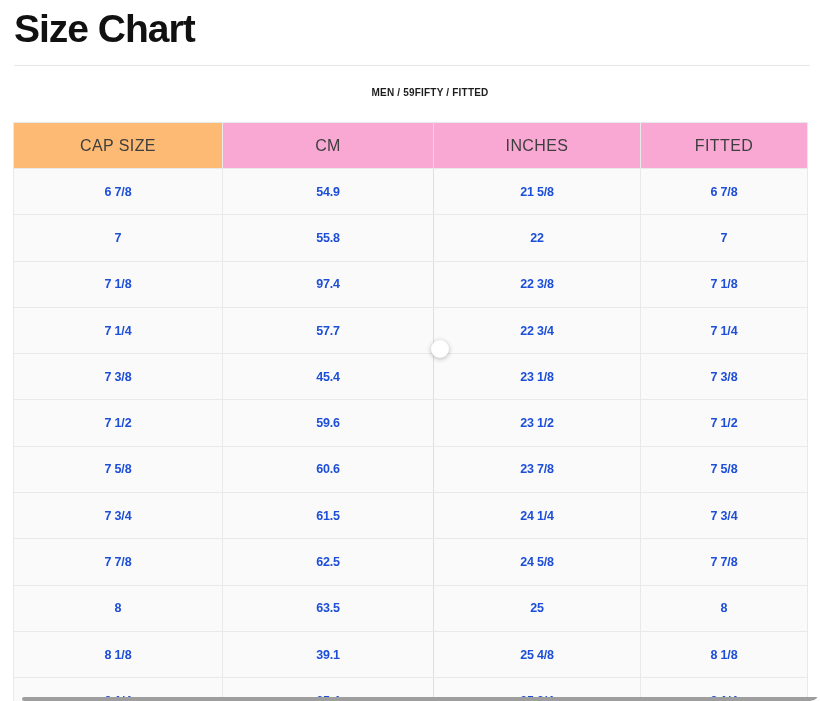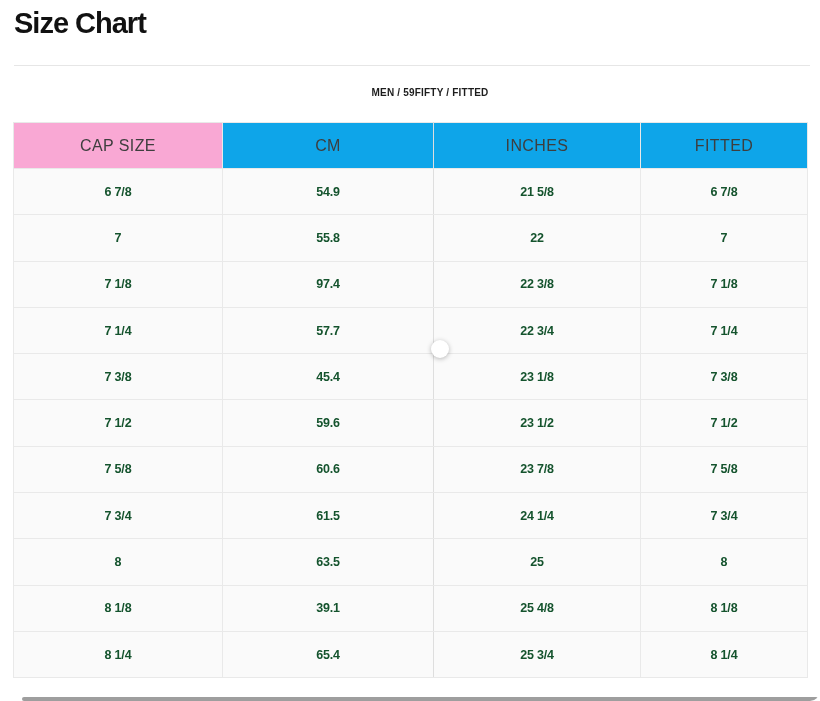--- a/index.html
+++ b/index.html
@@ -8,21 +8,21 @@
     background:#ffffff;
     font-family:"Liberation Sans", sans-serif;
     -webkit-font-smoothing:antialiased;
   }
   .sheet{
     position:absolute;inset:0;background:#ffffff;
     border-radius:0 0 10px 10px;overflow:hidden;
   }
   .page-title{
     position:absolute;top:7px;left:14px;
-    font-size:29px;font-weight:700;color:#111111;
+    font-size:39px;font-weight:700;color:#111111;
     letter-spacing:-1px;
   }
   .top-divider{
     position:absolute;top:65px;left:14px;right:10px;height:1px;
     background:#e6e6e6;
   }
   .subtitle{
     position:absolute;top:87px;left:40px;right:0;
     text-align:center;
     font-size:10px;font-weight:700;color:#1d1d1d;letter-spacing:.2px;
@@ -31,30 +31,30 @@
     position:absolute;top:122px;left:13px;width:794px;
   }
   table{border-collapse:collapse;width:794px;table-layout:fixed;}
   th,td{
     border:1px solid #e9e9e9;
     text-align:center;vertical-align:middle;
     padding:0;
   }
   thead th{
     height:45px;
-    background:#0ea5e9;
+    background:#f9a8d4;
     font-size:16px;font-weight:400;color:#3e3e3e;letter-spacing:.4px;
   }
   thead th.first{
-    background:#f9a8d4;
+    background:#fdba74;
   }
   tbody td{
     height:45.3px;
     background:#fafafa;
-    font-size:12.5px;font-weight:700;color:#14532d;letter-spacing:-.2px;
+    font-size:12.5px;font-weight:700;color:#1d4ed8;letter-spacing:-.2px;
   }
   th.cm-col, td:nth-child(2){border-right-color:#dedede;}
   .drag-handle{
     position:absolute;left:431px;top:340px;width:18px;height:18px;
     background:#ffffff;border-radius:50%;
     box-shadow:0 1px 5px rgba(0,0,0,.28);
     z-index:5;cursor:grab;
   }
   .h-scrollbar{
     position:absolute;left:22px;bottom:0;width:796px;height:4px;
@@ -131,20 +131,26 @@
             <td>23 7/8</td>
             <td>7 5/8</td>
           </tr>
           <tr>
             <td>7 3/4</td>
             <td>61.5</td>
             <td>24 1/4</td>
             <td>7 3/4</td>
           </tr>
           <tr>
+            <td>7 7/8</td>
+            <td>62.5</td>
+            <td>24 5/8</td>
+            <td>7 7/8</td>
+          </tr>
+          <tr>
             <td>8</td>
             <td>63.5</td>
             <td>25</td>
             <td>8</td>
           </tr>
           <tr>
             <td>8 1/8</td>
             <td>39.1</td>
             <td>25 4/8</td>
             <td>8 1/8</td>

